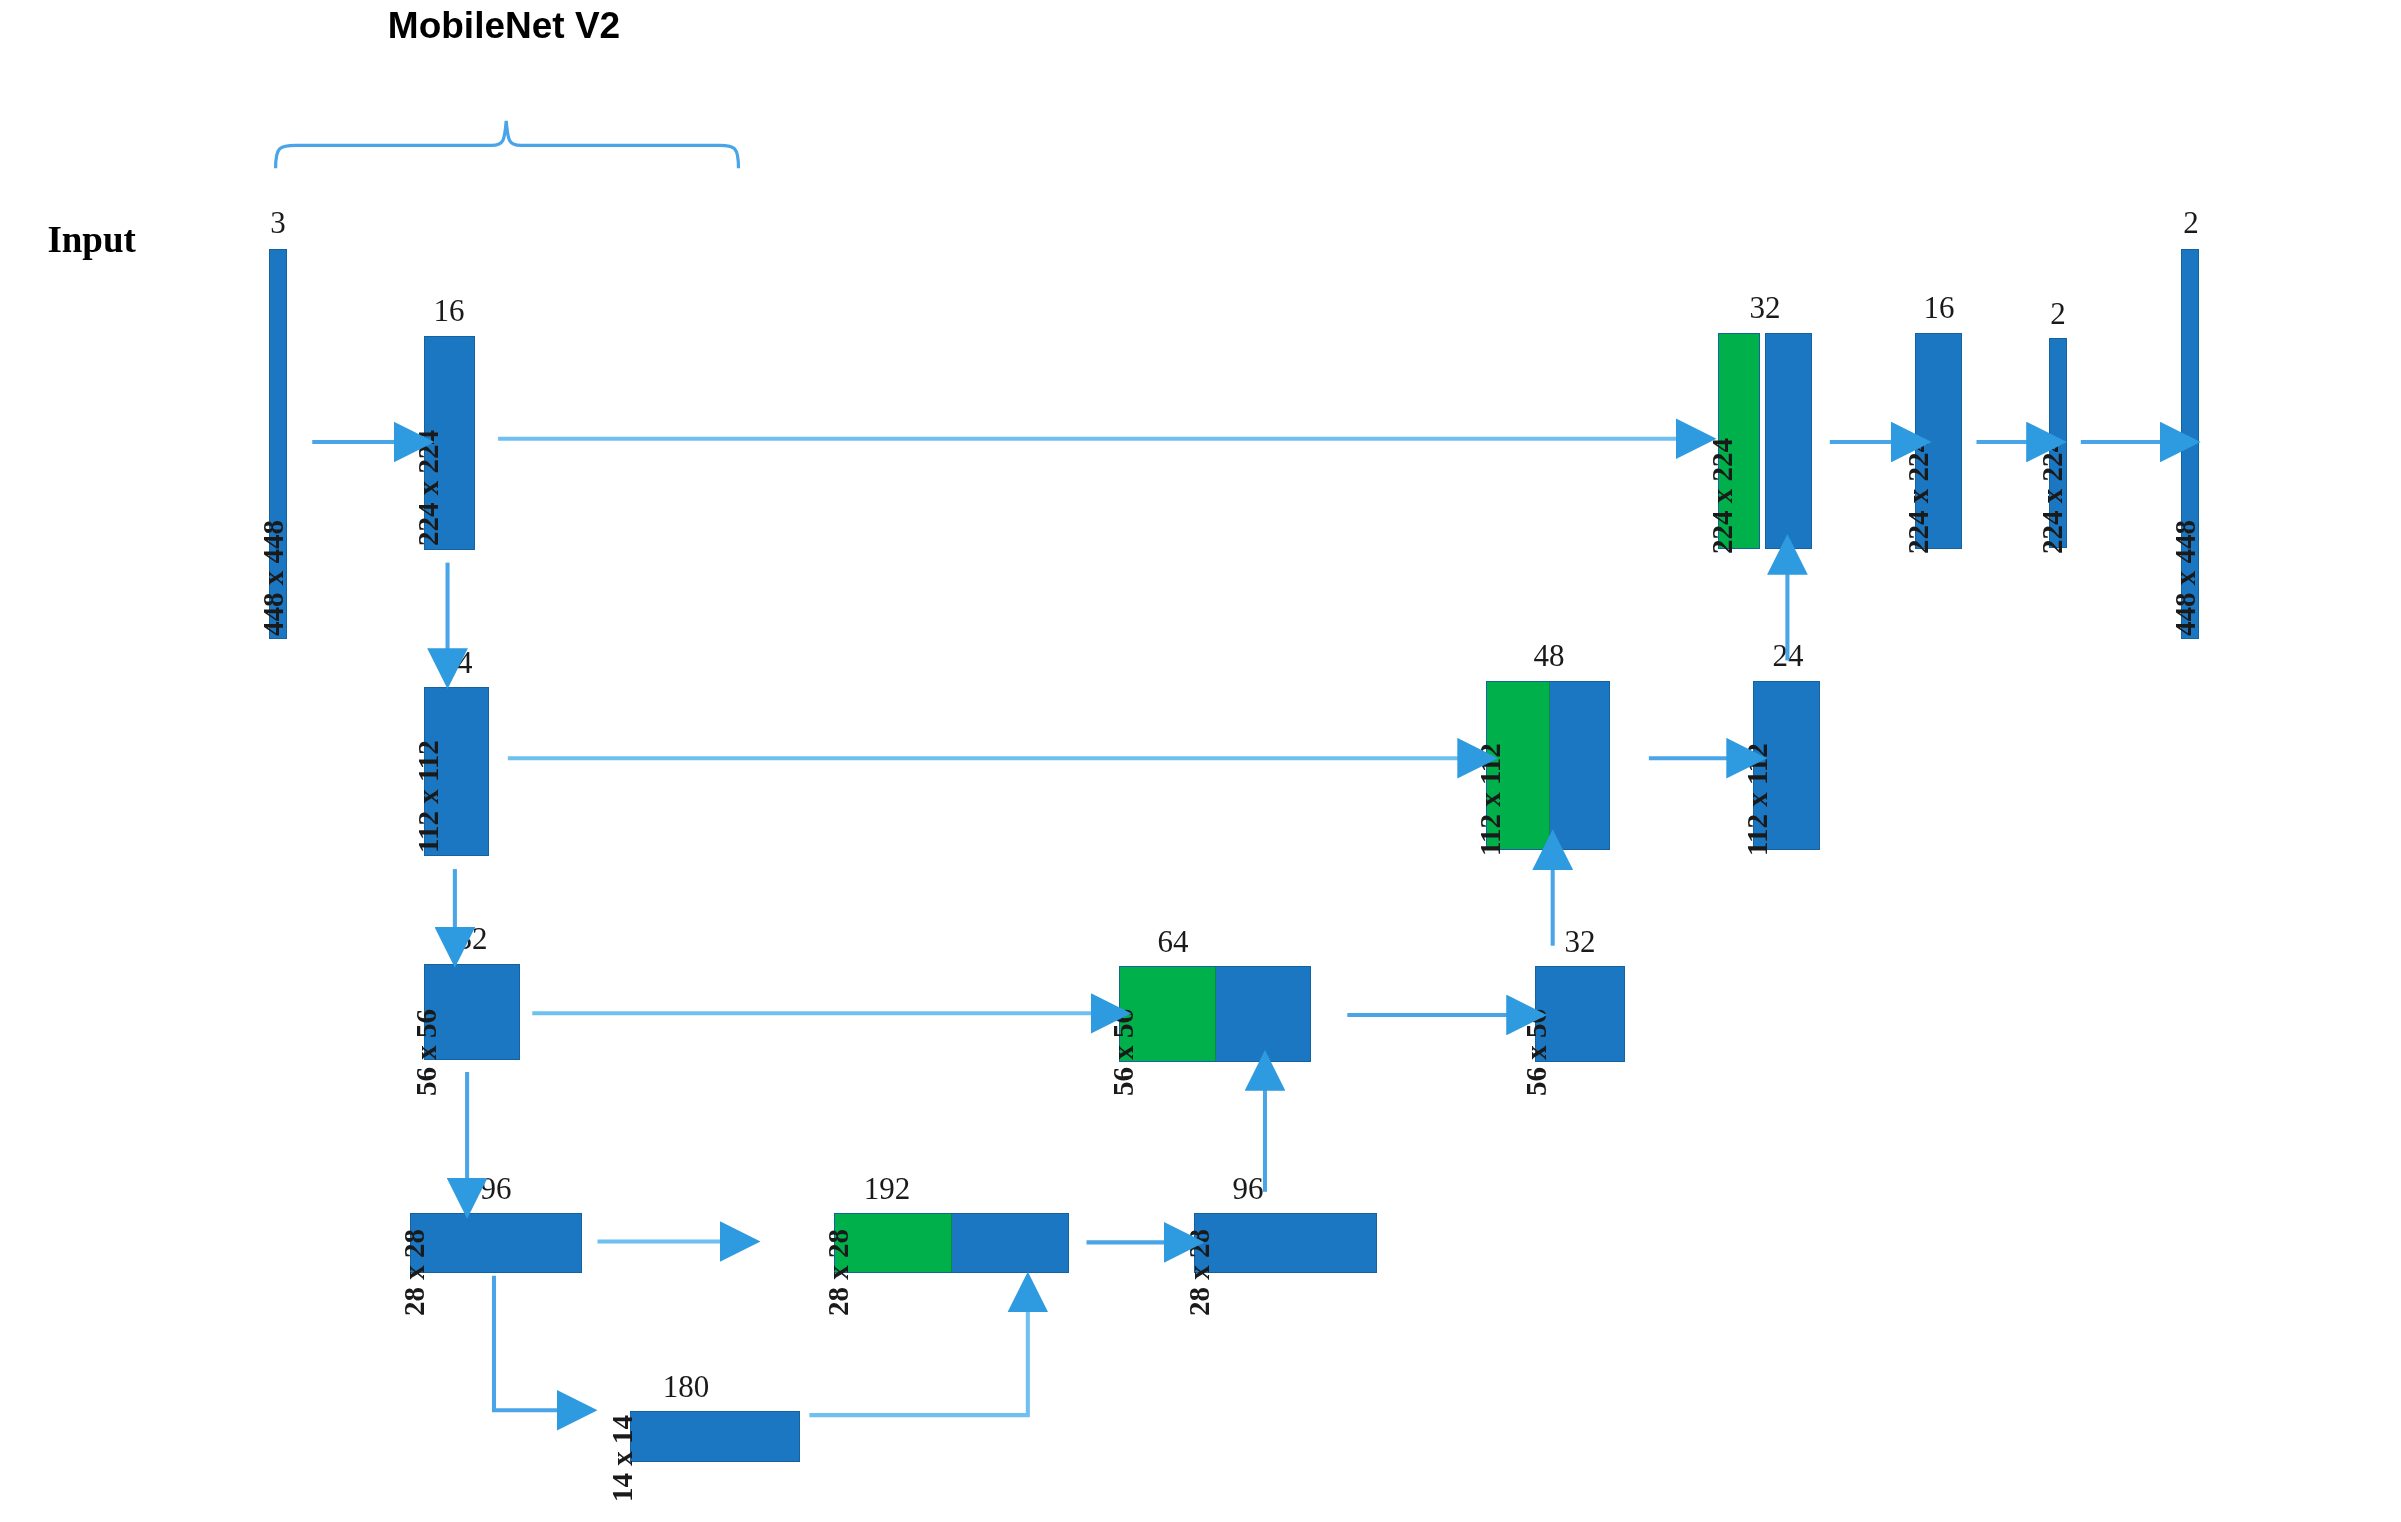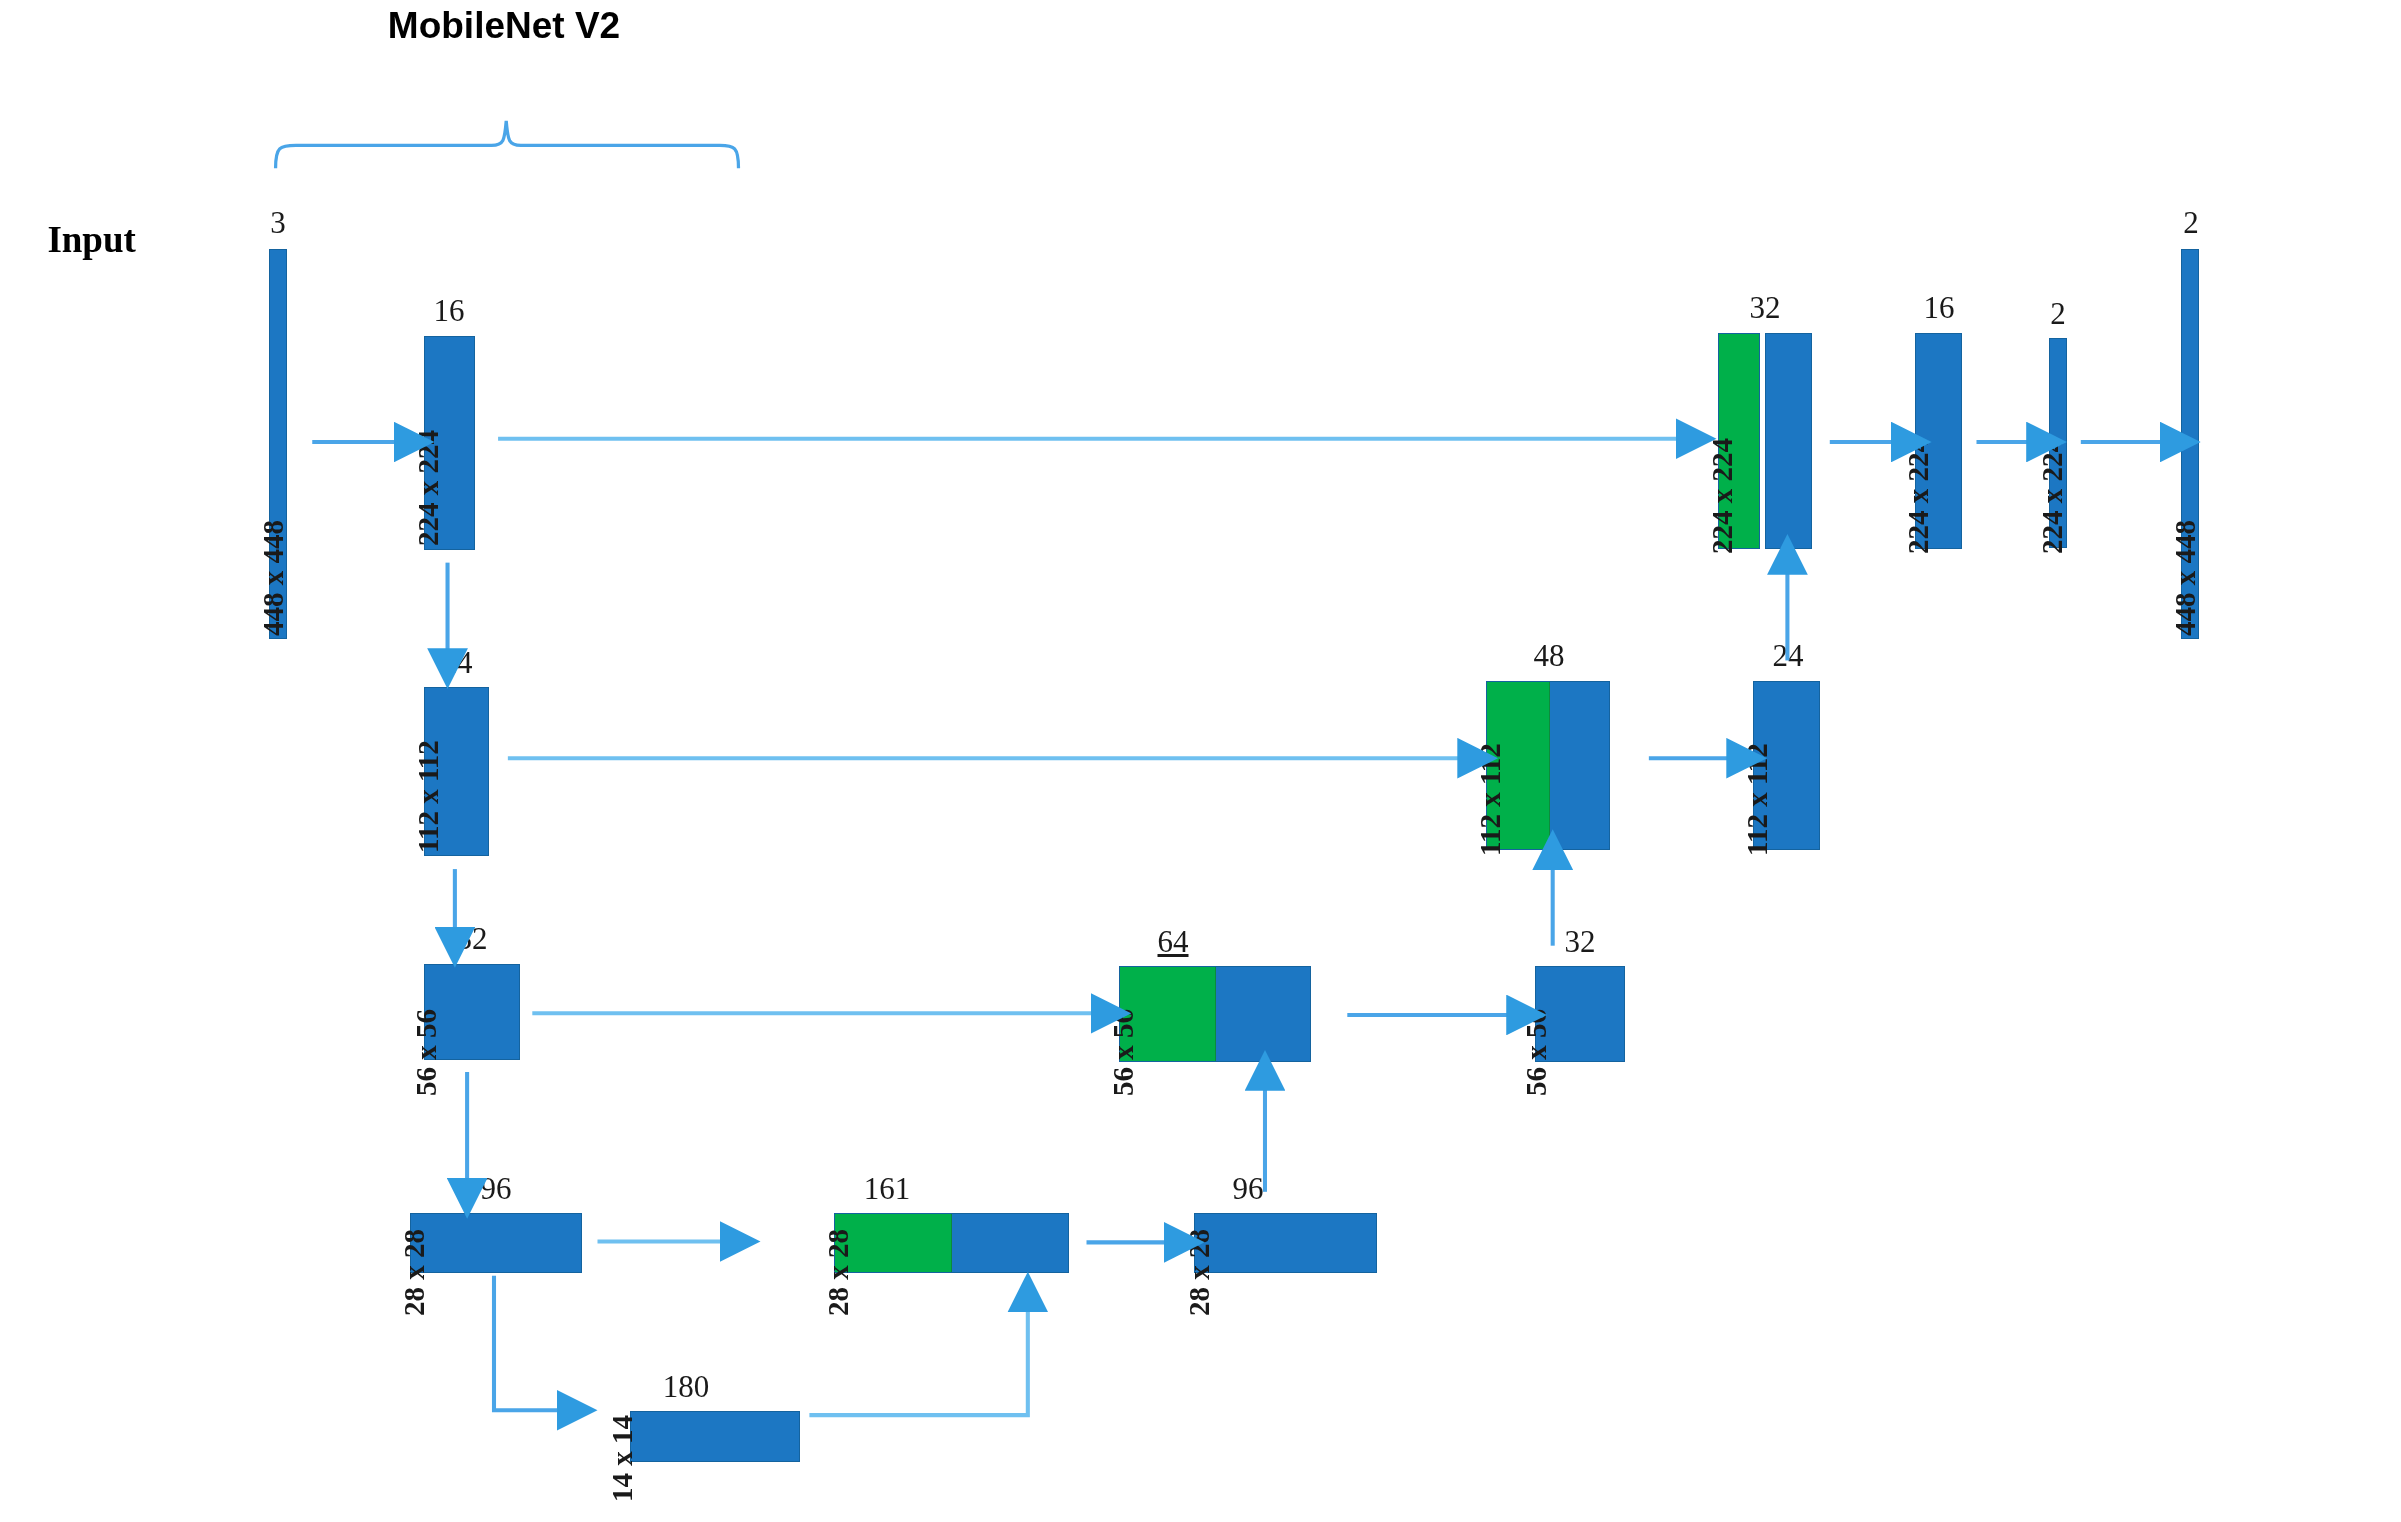--- a/index.html
+++ b/index.html
@@ -101,32 +101,32 @@
   <div class="lbl-side" style="left:371px; top:1316px;">28 x 28</div>
 
   <div class="blk" style="left:603px; top:1411px; width:170px; height:51px;"></div>
   <div class="lbl-top" style="left:618px; top:1369px; width:82px;">180</div>
   <div class="lbl-side" style="left:579px; top:1502px;">14 x 14</div>
 
   <div class="blk" style="left:807px; top:1213px; width:235px; height:60px;">
     <div class="half-g" style="width:116px;"></div>
     <div class="half-b" style="flex:1;"></div>
   </div>
-  <div class="lbl-top" style="left:815px; top:1171px; width:90px;">161</div>
+  <div class="lbl-top" style="left:815px; top:1171px; width:90px;">192</div>
   <div class="lbl-side" style="left:795px; top:1316px;">28 x 28</div>
 
   <div class="blk" style="left:1167px; top:1213px; width:183px; height:60px;"></div>
   <div class="lbl-top" style="left:1180px; top:1171px; width:82px;">96</div>
   <div class="lbl-side" style="left:1156px; top:1316px;">28 x 28</div>
 
   <div class="blk" style="left:1092px; top:966px; width:192px; height:96px;">
     <div class="half-g" style="width:95px;"></div>
     <div class="half-b" style="flex:1;"></div>
   </div>
-  <div class="lbl-top" style="left:1105px; top:924px; width:82px;text-decoration:underline;">64</div>
+  <div class="lbl-top" style="left:1105px; top:924px; width:82px;">64</div>
   <div class="lbl-side" style="left:1080px; top:1096px;">56 x 56</div>
 
   <div class="blk" style="left:1508px; top:966px; width:90px; height:96px;"></div>
   <div class="lbl-top" style="left:1512px; top:924px; width:82px;">32</div>
   <div class="lbl-side" style="left:1493px; top:1096px;">56 x 56</div>
 
   <div class="blk" style="left:1459px; top:681px; width:124px; height:169px;">
     <div class="half-g" style="width:62px;"></div>
     <div class="half-b" style="flex:1;"></div>
   </div>

